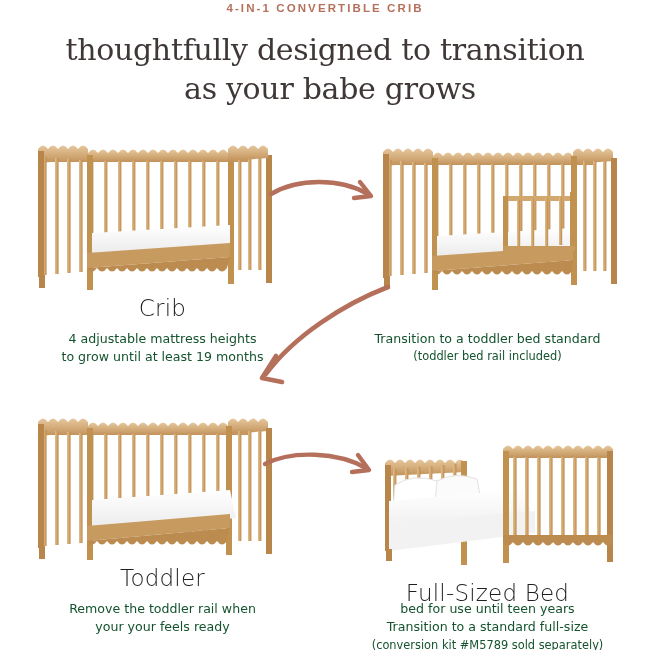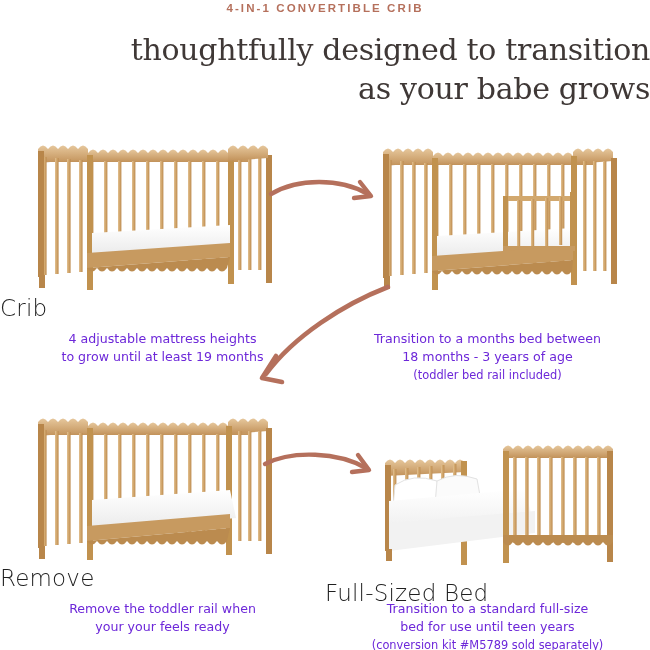--- a/index.html
+++ b/index.html
@@ -16,46 +16,46 @@
     position:absolute; top:2px; left:0; width:650px;
     text-align:center;
     font-size:11.5px;
     letter-spacing:2.1px;
     font-weight:600;
     color:#b5705c;
     font-family:"Liberation Sans", sans-serif;
   }
   .headline {
     position:absolute; top:30px; left:0; width:650px;
-    text-align:right;
+    text-align:center;
     font-family:"DejaVu Serif", serif;
     font-weight:400;
     font-size:30px;
     line-height:1.3;
     color:#3f3836;
     letter-spacing:-0.3px;
   }
   .headline .l2 { display:block;margin-left:10px; }
 
   .quad { position:absolute; }
   .q-art { position:absolute; }
   .q-title {
-    position:absolute; width:100%; text-align:left;
+    position:absolute; width:100%; text-align:center;
     font-family:"DejaVu Sans", sans-serif;
     font-weight:300;
     font-size:23px;
     color:#1f1f1f;
     letter-spacing:0.2px;
   }
   .q-desc {
     position:absolute; width:100%; text-align:center;
     font-family:"DejaVu Sans", sans-serif;
     font-size:12.6px;
     line-height:1.45;
-    color:#6d28d9;
+    color:#14532d;
   }
   .q-desc .small { font-size:11.4px; display:block; }
   .q-desc span { display:block; }
 
   .arrow { position:absolute; }
   svg { display:block; overflow:visible; }
 </style>
 </head>
 <body>
 
@@ -200,22 +200,21 @@
 
         <path d="M57,126 L198,116 L198,130 L57,141 z" fill="#c79a60"></path>
         <path d="M57,141 q5,7 10,0 q5,7 10,0 q5,7 10,0 q5,7 10,0 q5,7 10,0 q5,7 10,0 q5,7 10,0 q5,7 10,0 q5,7 10,0 q5,7 10,0 q5,7 10,0 q5,7 10,0 q5,7 10,0 q5,7 10,0 L198,130 L57,141 z" fill="#bb8b4f"></path>
         <rect x="9" y="146" width="6" height="13" fill="#b8864a"></rect>
         <rect x="57" y="146" width="6" height="14" fill="#c1924f"></rect>
         <rect x="196" y="142" width="6" height="13" fill="#c1924f"></rect>
         <rect x="236" y="142" width="6" height="12" fill="#b8864a"></rect>
       </svg>
     </div>
     <div class="q-desc" style="top:205px;">
-      <span>Transition to a months bed between</span>
-      <span>18 months - 3 years of age</span>
+      <span>Transition to a toddler bed standard</span>
       <span class="small">(toddler bed rail included)</span>
     </div>
   </div>
 
   <div class="quad" style="left:0px; top:400px; width:325px; height:250px;">
     <div class="q-art" style="left:30px; top:0px;">
       <svg width="248" height="160" viewBox="0 0 248 160">
         <path d="M18,26 q5,-7 10,0 q5,-7 10,0 q5,-7 10,0 q5,-7 10,0 q5,-7 10,0 q5,-7 10,0 q5,-7 10,0 q5,-7 10,0 q5,-7 10,0 q5,-7 10,0 q5,-7 10,0 q5,-7 10,0 q5,-7 10,0 q5,-7 10,0 q5,-7 10,0 q5,-7 10,0 q5,-7 10,0 q5,-7 10,0 q5,-7 10,0 q5,-7 10,0 l0,9 l-201,0 z" fill="url(#woodH)"></path>
         <g fill="url(#woodV)">
           <rect x="60" y="34" width="3.4" height="100"></rect>
@@ -249,21 +248,21 @@
 
         <path d="M62,100 L200,90 L206,118 L62,132 z" fill="url(#matG)"></path>
         <path d="M57,126 L200,114 L200,128 L57,141 z" fill="#c79a60"></path>
         <path d="M57,141 q5,7 10,0 q5,7 10,0 q5,7 10,0 q5,7 10,0 q5,7 10,0 q5,7 10,0 q5,7 10,0 q5,7 10,0 q5,7 10,0 q5,7 10,0 q5,7 10,0 q5,7 10,0 q5,7 10,0 q5,7 10,0 L200,128 L57,141 z" fill="#bb8b4f"></path>
         <rect x="9" y="146" width="6" height="13" fill="#b8864a"></rect>
         <rect x="57" y="146" width="6" height="14" fill="#c1924f"></rect>
         <rect x="196" y="142" width="6" height="13" fill="#c1924f"></rect>
         <rect x="236" y="142" width="6" height="12" fill="#b8864a"></rect>
       </svg>
     </div>
-    <div class="q-title" style="top:165px;">Remove</div>
+    <div class="q-title" style="top:165px;">Toddler</div>
     <div class="q-desc" style="top:200px;">
       <span>Remove the toddler rail when</span>
       <span>your your feels ready</span>
     </div>
   </div>
 
   <div class="quad" style="left:325px; top:400px; width:325px; height:250px;">
     <div class="q-art" style="left:50px; top:5px;">
       <svg width="248" height="160" viewBox="0 0 248 160">
 
@@ -303,22 +302,22 @@
         <path d="M128,137 q5,7 10,0 q5,7 10,0 q5,7 10,0 q5,7 10,0 q5,7 10,0 q5,7 10,0 q5,7 10,0 q5,7 10,0 q5,7 10,0 q5,7 10,0 q5,7 10,0 l0,-7 l-110,0 z" fill="#bb8b4f"></path>
 
         <rect x="11" y="144" width="6" height="12" fill="#b8864a"></rect>
         <rect x="86" y="150" width="6" height="10" fill="#c1924f"></rect>
         <rect x="128" y="144" width="6" height="14" fill="#c1924f"></rect>
         <rect x="232" y="144" width="6" height="13" fill="#b8864a"></rect>
       </svg>
     </div>
     <div class="q-title" style="top:180px;">Full-Sized Bed</div>
     <div class="q-desc" style="top:200px;">
+      <span>bed for use until teen years</span>
       <span>Transition to a standard full-size</span>
-      <span>bed for use until teen years</span>
       <span class="small">(conversion kit #M5789 sold separately)</span>
     </div>
   </div>
 
   <div class="arrow" style="left:268px; top:172px;">
     <svg width="116" height="48" viewBox="0 0 116 48">
       <path d="M3,22 C30,6 72,6 100,22" fill="none" stroke="#b5705c" stroke-width="4.4" stroke-linecap="round"></path>
       <path d="M92,10 L103,24 L86,26" fill="none" stroke="#b5705c" stroke-width="4.4" stroke-linecap="round" stroke-linejoin="round"></path>
     </svg>
   </div>

